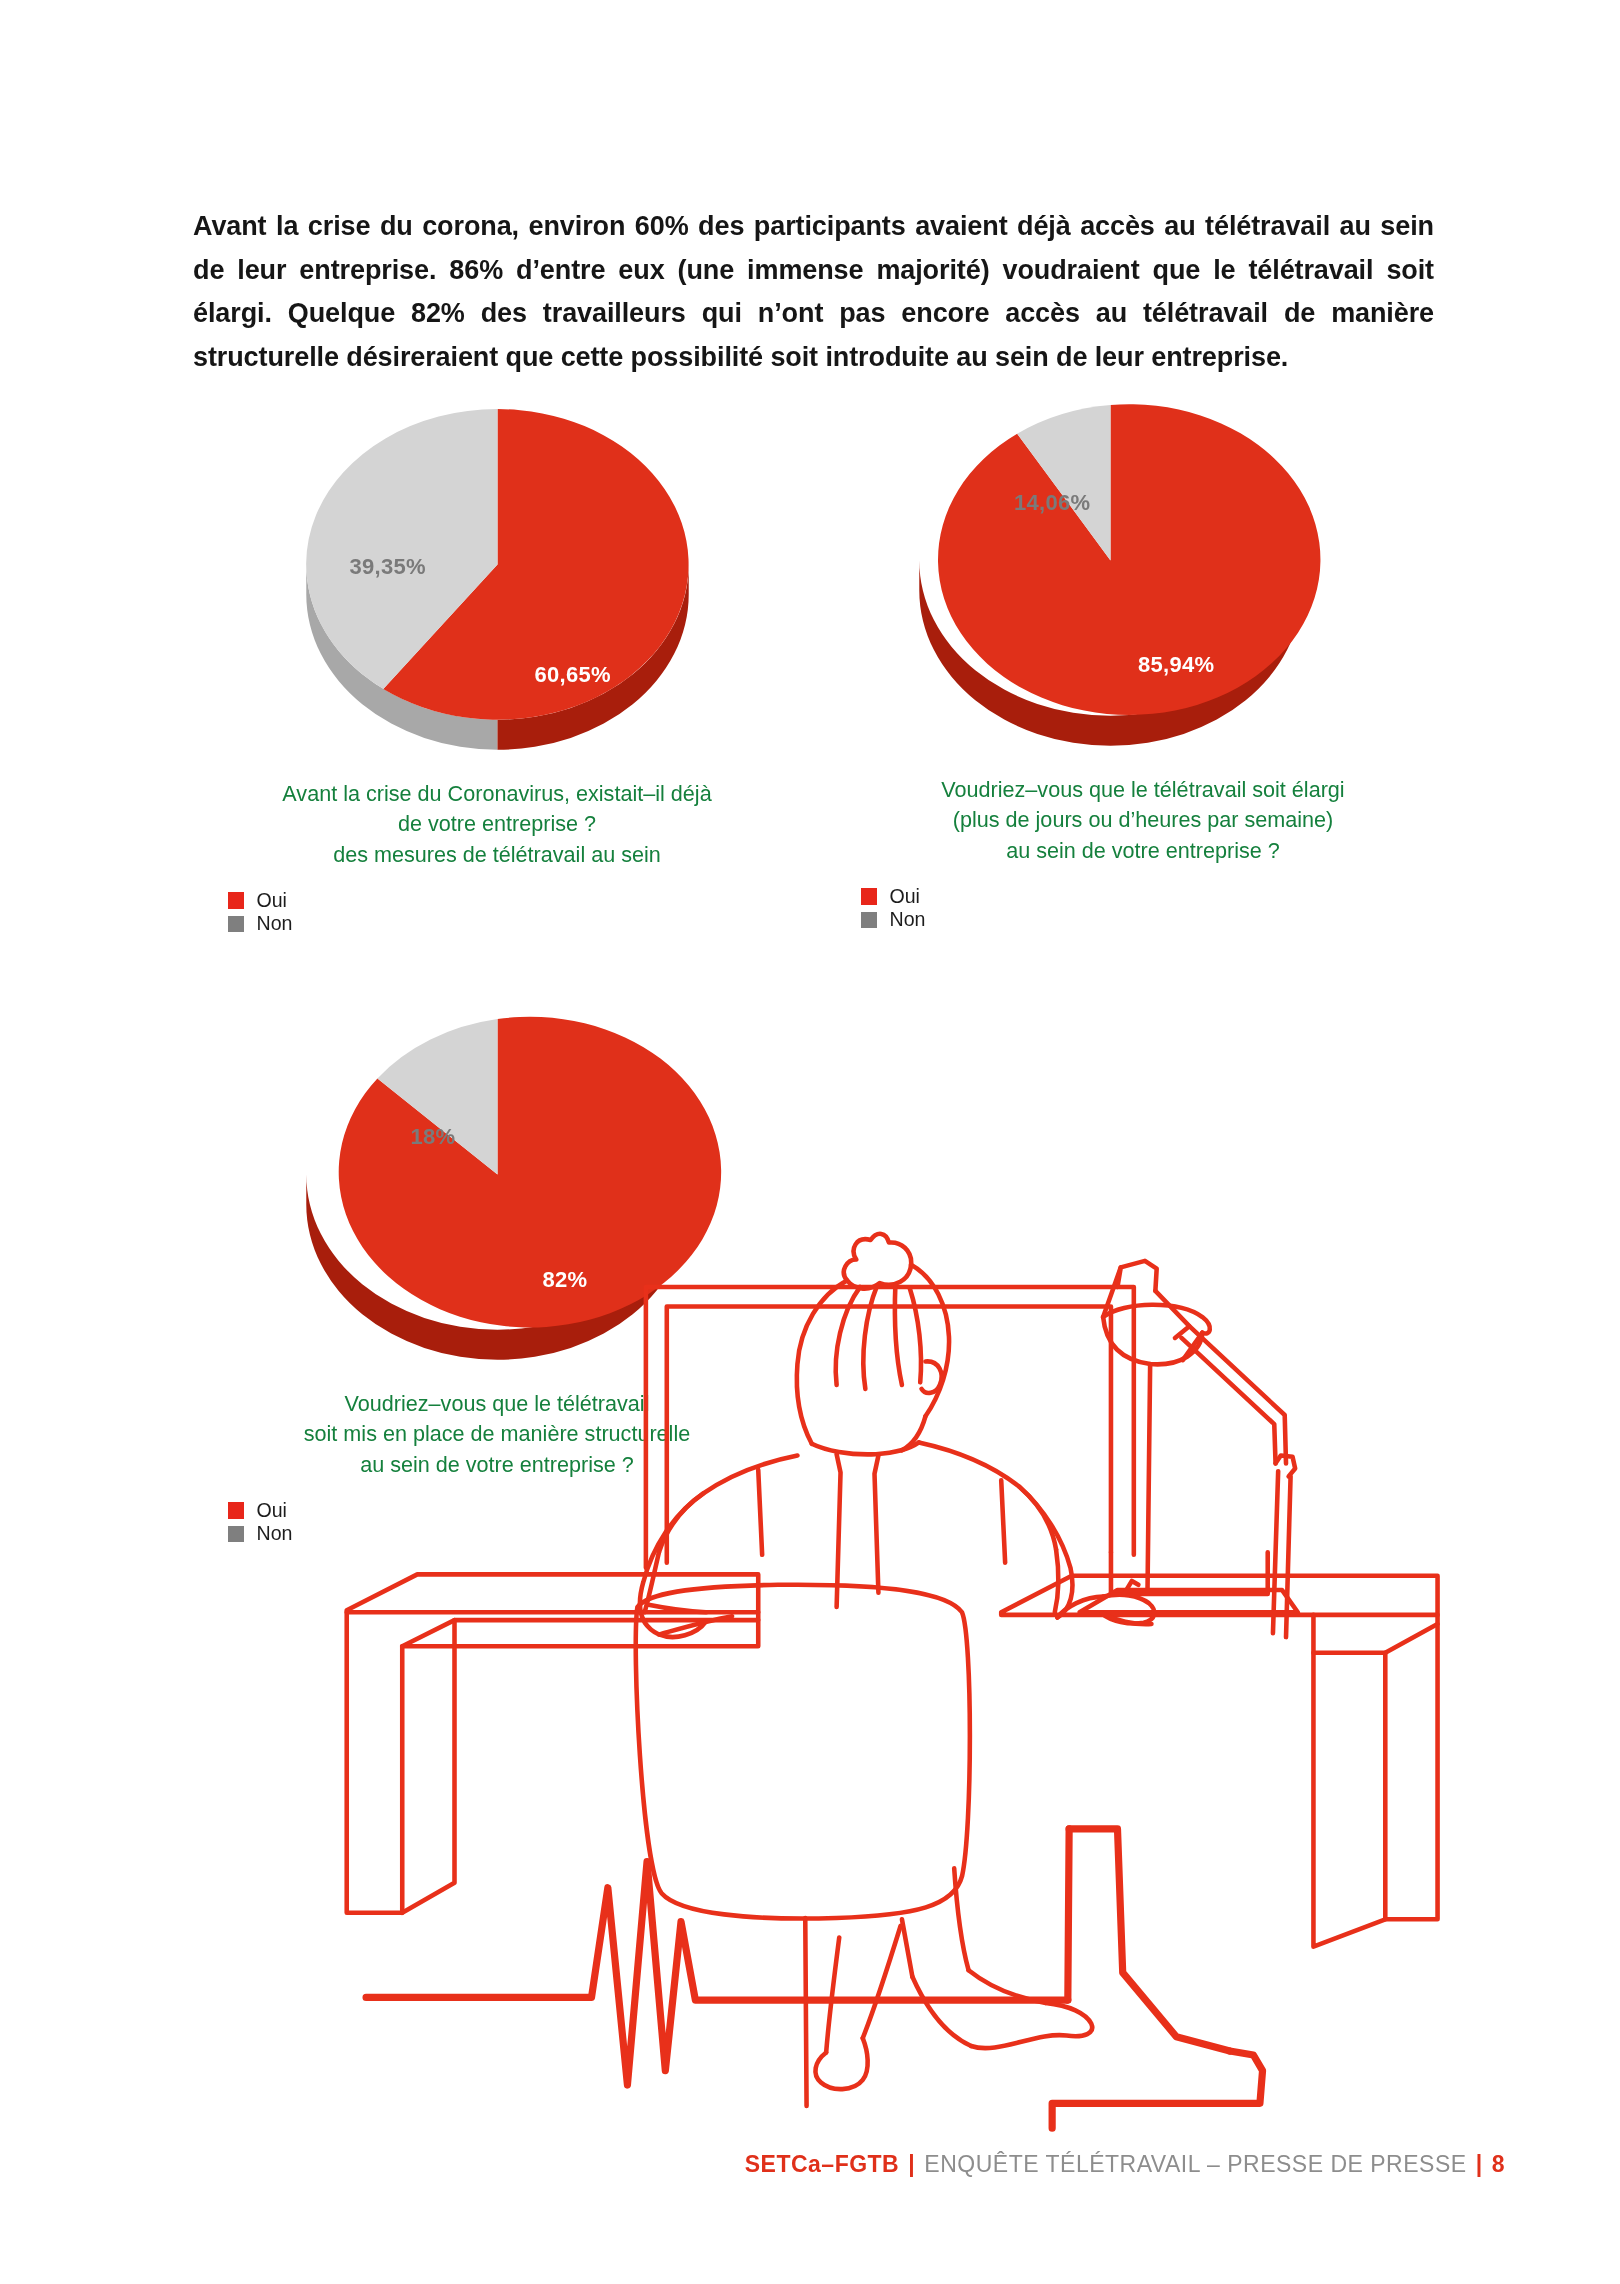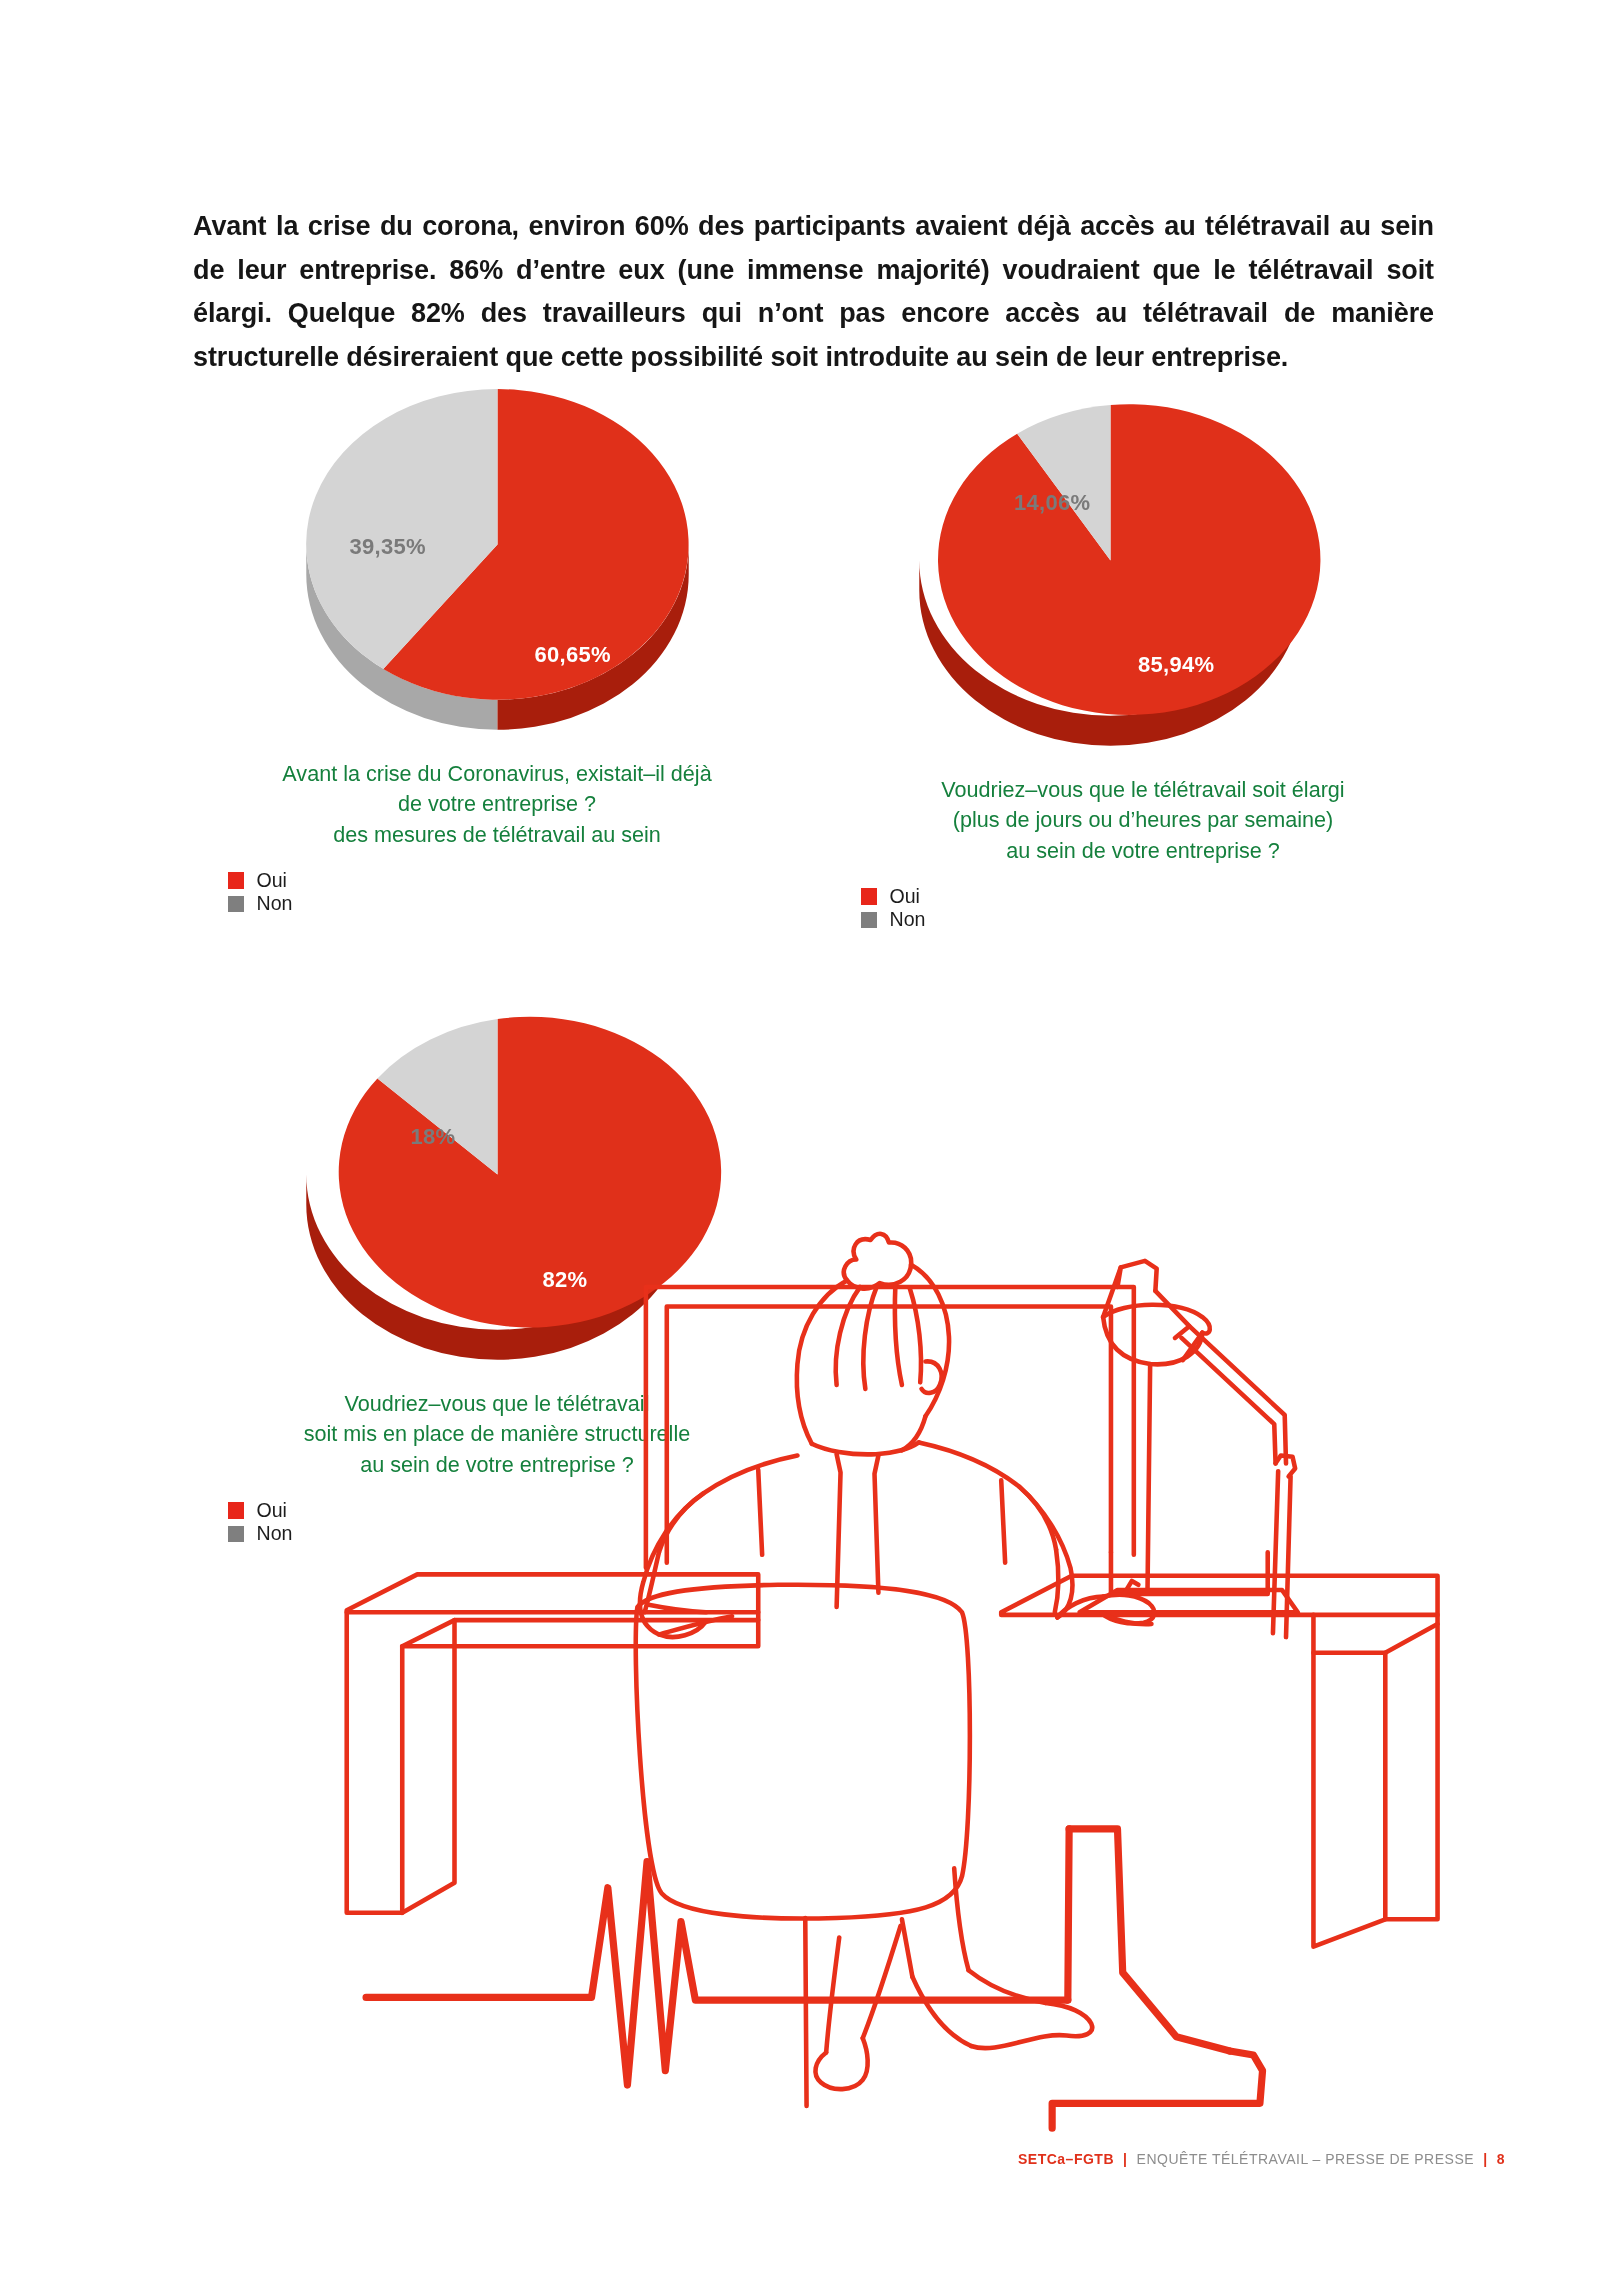--- a/index.html
+++ b/index.html
@@ -36,21 +36,21 @@
     text-align: justify;
     letter-spacing: -0.1px;
   }
   .intro b { font-weight: 700; }
   .intro span.reg { font-weight: 700; }
 
   
   .chart-block {
     position: absolute;
   }
-  #chart-1 { left: 216px;  top: 376px; width: 562px; }
+  #chart-1 { left: 216px;  top: 396px; width: 562px; }
   #chart-2 { left: 849px; top: 392px; width: 588px; }
   #chart-3 { left: 216px;  top: 1006px; width: 562px; }
 
   .pie-wrap {
     position: relative;
     width: 431px;
     height: 372px;
     margin: 0 auto;
   }
   .pie-wrap.offset-left { margin: 0 0 0 46px; }
@@ -113,21 +113,21 @@
 
   
   .footer {
     position: absolute;
     left: 0;
     right: 115px;
     top: 2151px;
     display: flex;
     justify-content: flex-end;
     align-items: baseline;
-    font-size: 14px;
+    font-size: 23px;
     letter-spacing: 0.5px;
   }
   .footer-brand {
     color: #E0301A;
     font-weight: 700;
   }
   .footer-sep {
     color: #E0301A;
     font-weight: 700;
     margin: 0 9.1px;

